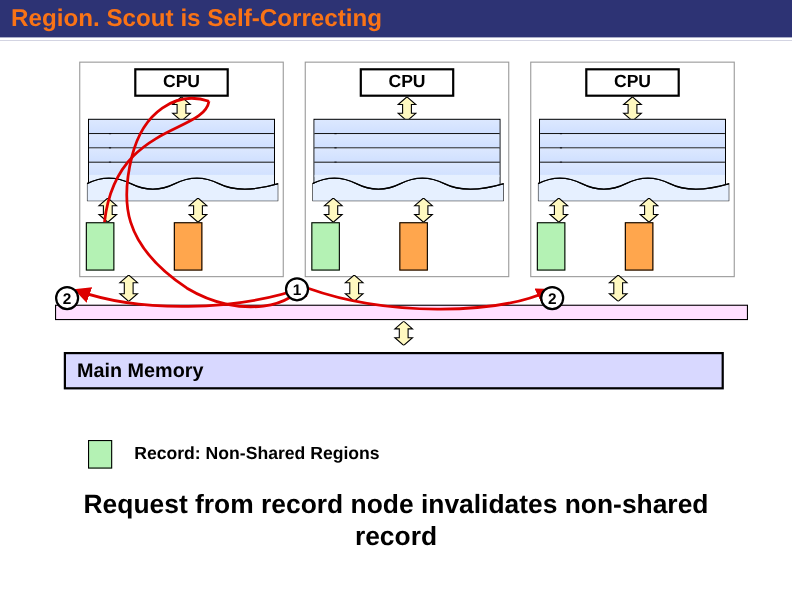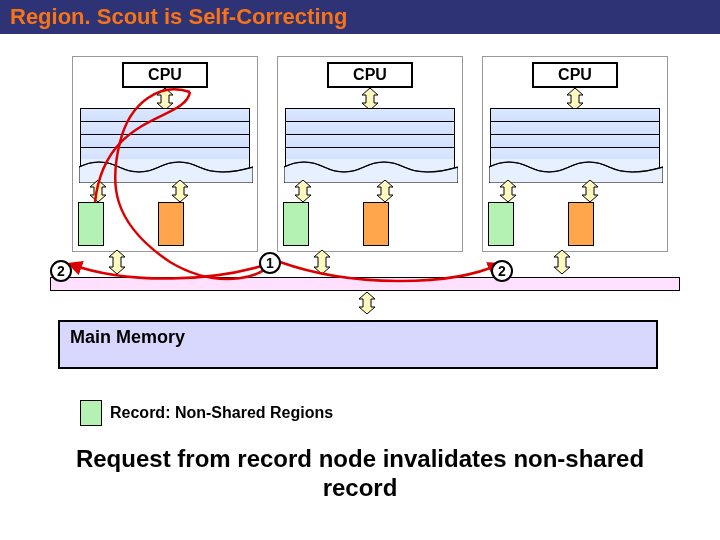--- a/index.html
+++ b/index.html
@@ -130,21 +130,21 @@
     top: 230px;
     left: 355px;
     width: 24px;
     height: 22px;
   }
   .main-memory {
     position: absolute;
     top: 258px;
     left: 58px;
     width: 600px;
-    height: 49px;
+    height: 34px;
     background: #d8d8ff;
     border: 2px solid #000;
     font-size: 18px;
     padding-left: 10px;
     line-height: 30px;
   }
   .circle-badge {
     position: absolute;
     width: 22px;
     height: 22px;
@@ -160,21 +160,21 @@
     position: absolute;
     top: 400px;
     left: 80px;
     right: 40px;
     display: flex;
     gap: 30px;
     align-items: center;
     font-size: 16px;
     font-weight: bold;
   }
-  .legend-item { display: flex; align-items: center; gap: 8px; }
+  .legend-item { display: flex; align-items: center; gap: 20px; }
   .legend-swatch {
     width: 22px; height: 26px;
     border: 1.5px solid #000;
   }
   .caption {
     position: absolute;
     top: 445px;
     left: 0; right: 0;
     text-align: center;
     font-size: 24px;

